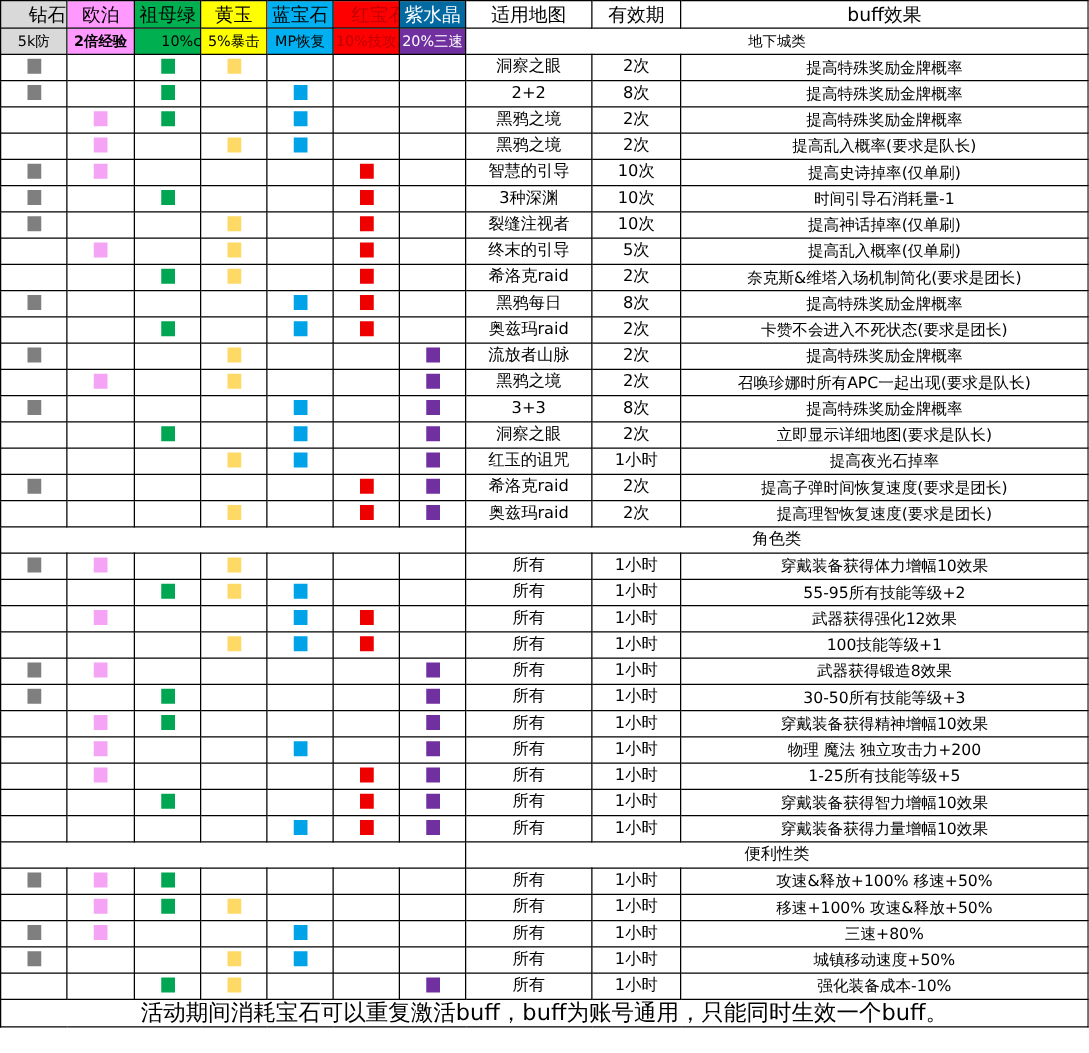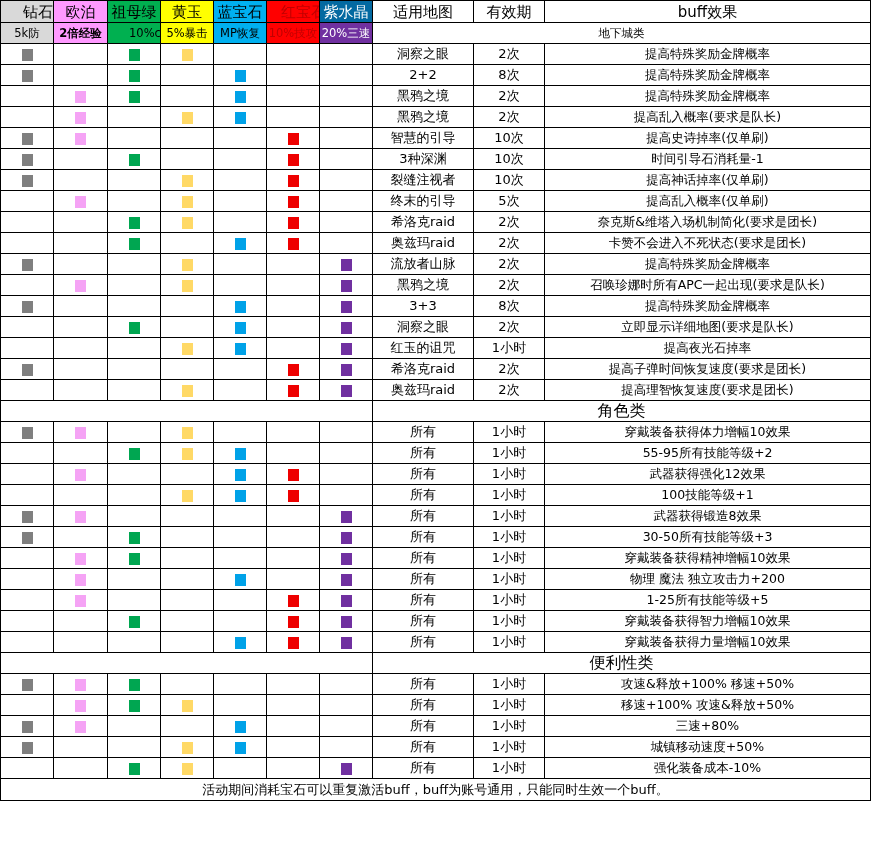--- a/index.html
+++ b/index.html
@@ -2,22 +2,22 @@
 <html><head>
 <meta charset="utf-8">
 <style>
   html, body { margin: 0; padding: 0; background: #ffffff; }
   body { width: 871px; height: 842px; overflow: hidden; font-family: "DejaVu Sans", "Liberation Sans", sans-serif; }
   table { border-collapse: collapse; table-layout: fixed; width: 870px; }
   td { border: 1px solid #000; padding: 0; height: 20px; text-align: center; vertical-align: middle; font-size: 13px; color: #000; white-space: nowrap; overflow: hidden; line-height: 18px; }
   tr.head1 td { height: 21px; font-size: 15px; }
   tr.head2 td { font-size: 11.5px; }
   .sq { display: inline-block; width: 11px; height: 12px; vertical-align: middle; }
-  .section td.label { font-size: 16px; }
-  .footer td { font-size: 13px; height: 21px; }
+  .section td.label { font-size: 13px; }
+  .footer td { font-size: 18px; height: 21px; }
   .eff { font-size: 12.5px; }
 </style>
 </head>
 <body>
 
 <table>
   <colgroup>
     <col style="width:53px">
       <col style="width:54px">
       <col style="width:53px">
@@ -154,20 +154,32 @@
         <td><span class="sq" style="background: rgb(0, 166, 81);"></span></td>
         <td><span class="sq" style="background: rgb(255, 217, 102);"></span></td>
         <td></td>
         <td><span class="sq" style="background: rgb(238, 0, 0);"></span></td>
         <td></td>
         <td>希洛克raid</td>
         <td>2次</td>
         <td class="eff">奈克斯&amp;维塔入场机制简化(要求是团长)</td>
       </tr>
       <tr>
+        <td><span class="sq" style="background: rgb(127, 127, 127);"></span></td>
+        <td></td>
+        <td></td>
+        <td></td>
+        <td><span class="sq" style="background: rgb(0, 162, 232);"></span></td>
+        <td><span class="sq" style="background: rgb(238, 0, 0);"></span></td>
+        <td></td>
+        <td>黑鸦每日</td>
+        <td>8次</td>
+        <td class="eff">提高特殊奖励金牌概率</td>
+      </tr>
+      <tr>
         <td></td>
         <td></td>
         <td><span class="sq" style="background: rgb(0, 166, 81);"></span></td>
         <td></td>
         <td><span class="sq" style="background: rgb(0, 162, 232);"></span></td>
         <td><span class="sq" style="background: rgb(238, 0, 0);"></span></td>
         <td></td>
         <td>奥兹玛raid</td>
         <td>2次</td>
         <td class="eff">卡赞不会进入不死状态(要求是团长)</td>

